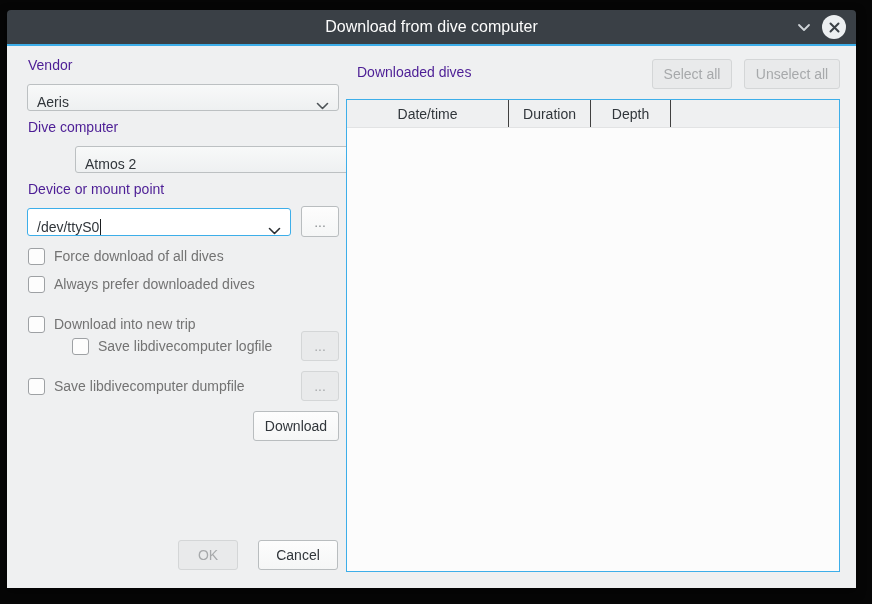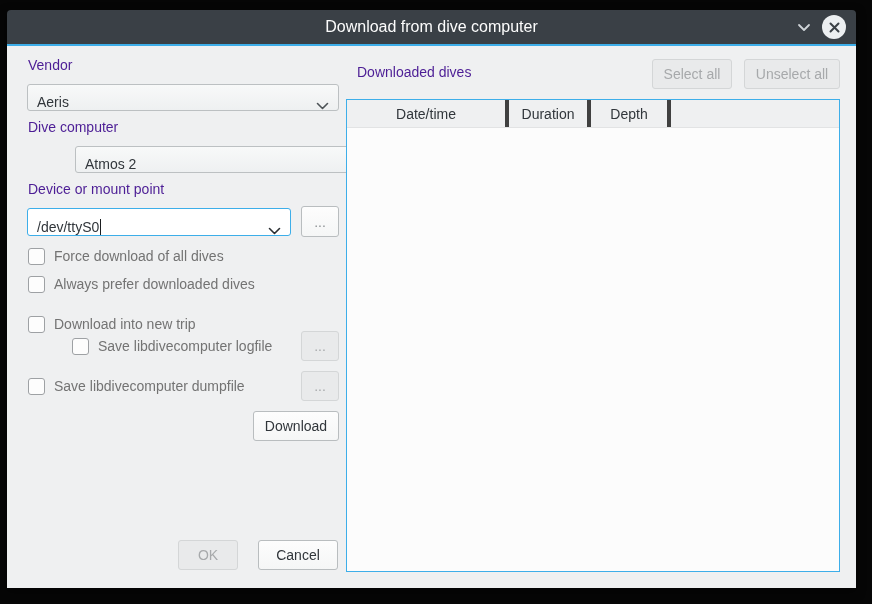--- a/index.html
+++ b/index.html
@@ -76,21 +76,21 @@
   
   .dl-table {
     position:absolute; left:339px; top:53px; width:494px; height:473px;
     border:1px solid #3daee9; background:#fcfcfc;
   }
   .dl-header {
     display:flex; height:28px; background:#eff0f1; border-bottom:1px solid #e2e3e4;
   }
   .dl-th {
     display:flex; align-items:center; justify-content:center;
-    border-right:4px solid #404040; color:#31363b;
+    border-right:1px solid #404040; color:#31363b;
   }
   .dl-th:last-child { border-right:none; }
   .th-datetime { width:162px; }
   .th-duration { width:82px; }
   .th-depth { width:80px; }
   .th-rest { flex:1; }
   .dl-rows { height:calc(100% - 28px); background:#fcfcfc; }
 
   svg { display:block; }
 </style>

